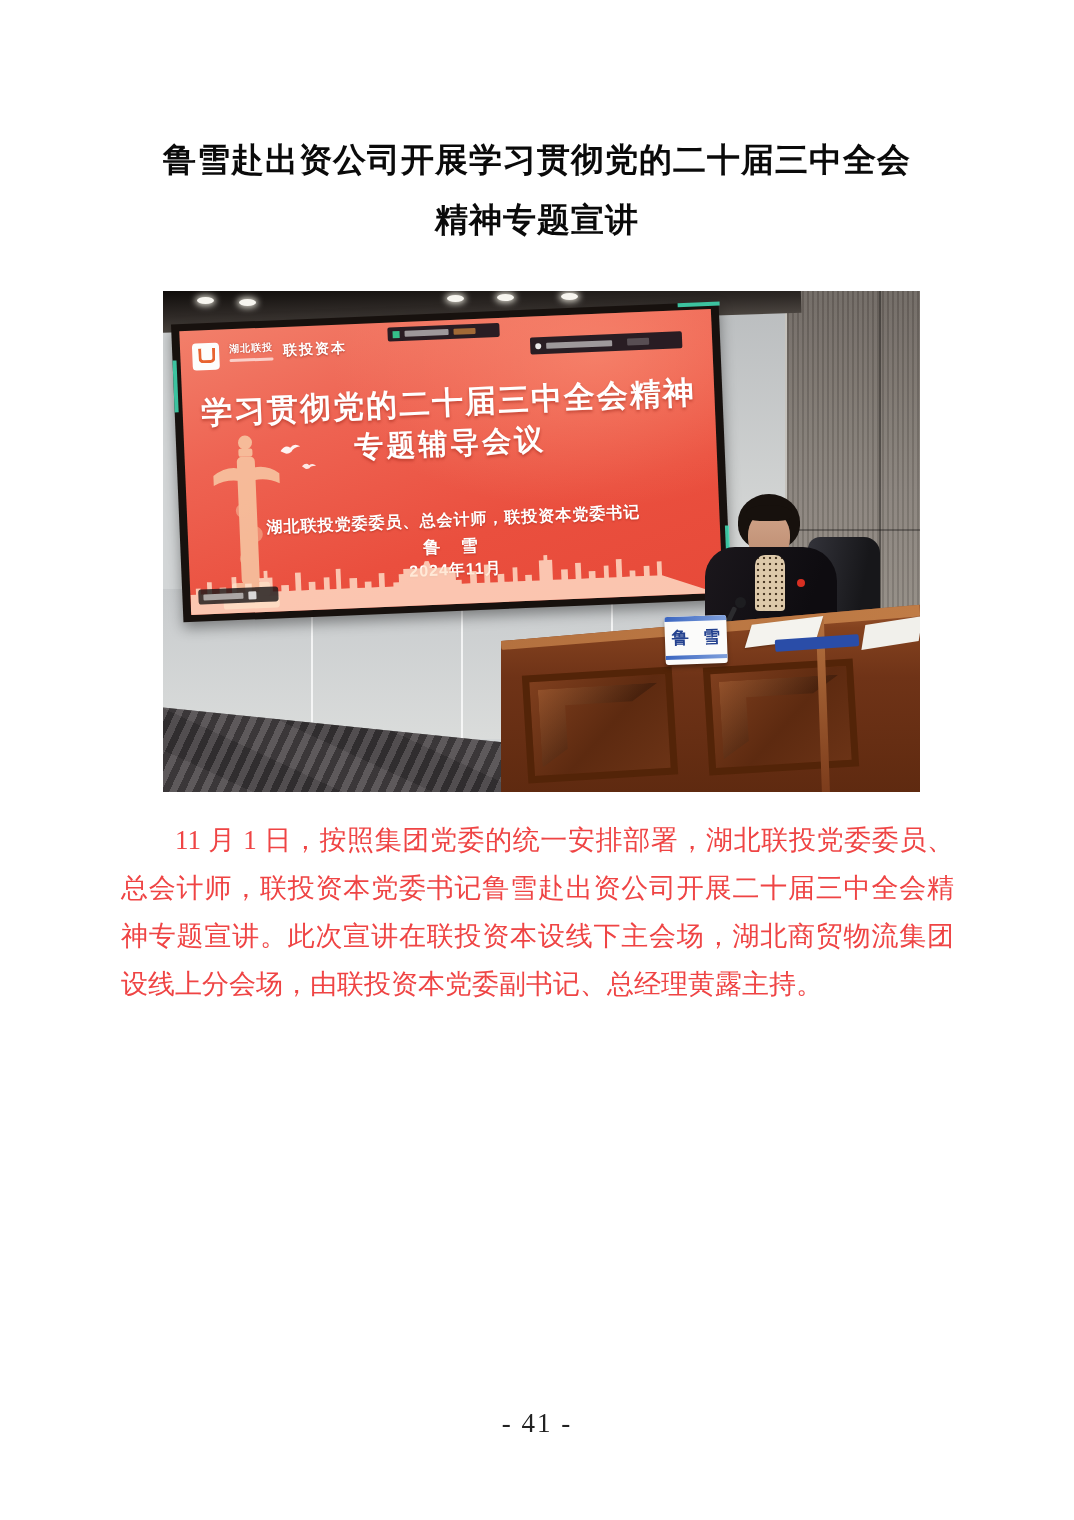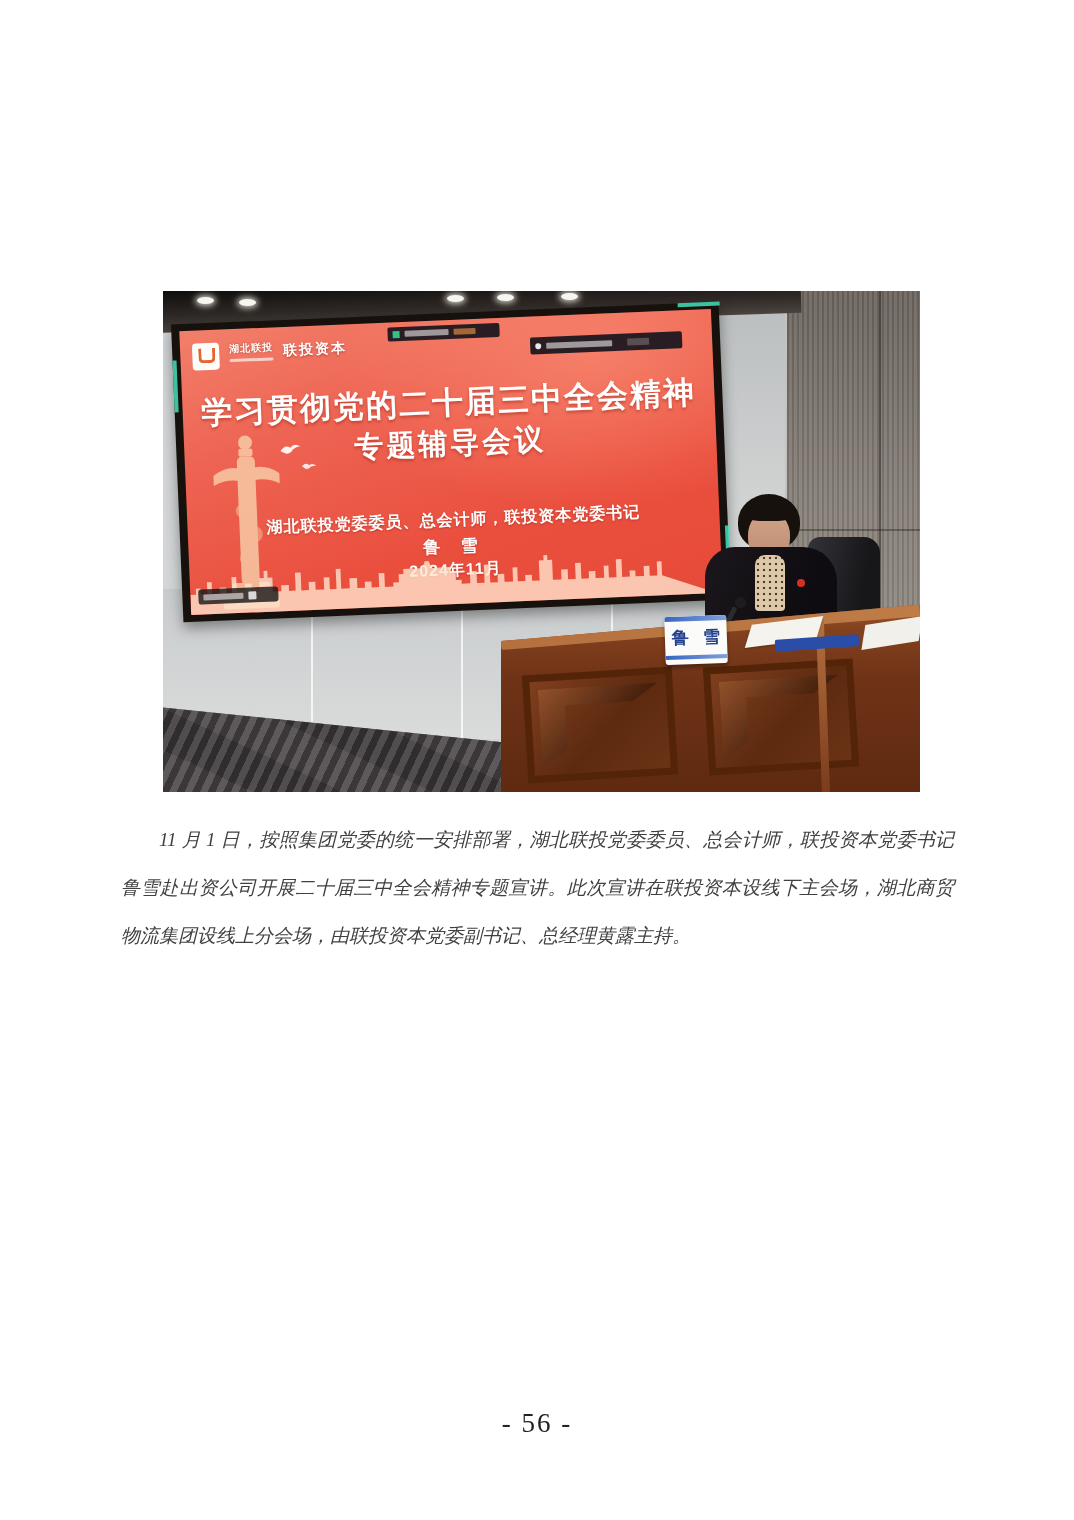--- a/index.html
+++ b/index.html
@@ -9,21 +9,21 @@
   }
 
   
   .doc-title {
     position:absolute; top:130px; left:80px; width:914px;
     text-align:center; font-weight:bold; font-size:33px; line-height:60px; color:#0a0a0a;
     letter-spacing:1px;
   }
   .body-text {
     position:absolute; top:816px; left:121px; width:833px;
-    font-size:19px; line-height:48px; text-align:justify; color:#404040;font-style:italic;
+    font-size:27px; line-height:48px; text-align:justify; color:#ef4444;
   }
   .body-text p { margin:0; text-indent:2em; }
   .page-number {
     position:absolute; top:1408px; left:0; width:100%; text-align:center;
     font-size:27px; color:#222; letter-spacing:2px;
   }
 
   
   .photo {
     position:absolute; left:163px; top:291px; width:757px; height:501px;
@@ -205,20 +205,24 @@
     font-family:"Liberation Serif","DejaVu Serif",serif;
     font-size:17px; font-weight:bold; color:#23418f; letter-spacing:5px; line-height:34px; text-indent:5px;
   }
   .nameplate .np-bottom { height:4px; background:linear-gradient(90deg,#3a65c0,#7fa0dc); }
 </style>
 </head>
 <body>
 
 <div class="page">
 
+  <div class="doc-title">
+    <div>鲁雪赴出资公司开展学习贯彻党的二十届三中全会</div>
+    <div>精神专题宣讲</div>
+  </div>
 
   <div class="photo">
 
     <div class="wall-mid"></div>
     <div class="wall-striped">
       <div class="seam-v"></div>
       <div class="seam-h"></div>
     </div>
     <div class="wall-lower"></div>
     <div class="floor-right"></div>
@@ -320,15 +324,15 @@
       <div class="np-top"></div>
       <div class="np-text">鲁 雪</div>
       <div class="np-bottom"></div>
     </div>
   </div>
 
   <div class="body-text">
     <p>11 月 1 日，按照集团党委的统一安排部署，湖北联投党委委员、总会计师，联投资本党委书记鲁雪赴出资公司开展二十届三中全会精神专题宣讲。此次宣讲在联投资本设线下主会场，湖北商贸物流集团设线上分会场，由联投资本党委副书记、总经理黄露主持。</p>
   </div>
 
-  <div class="page-number">- 56 -</div>
+  <div class="page-number">- 41 -</div>
 
 </div>
 
 </body></html>

